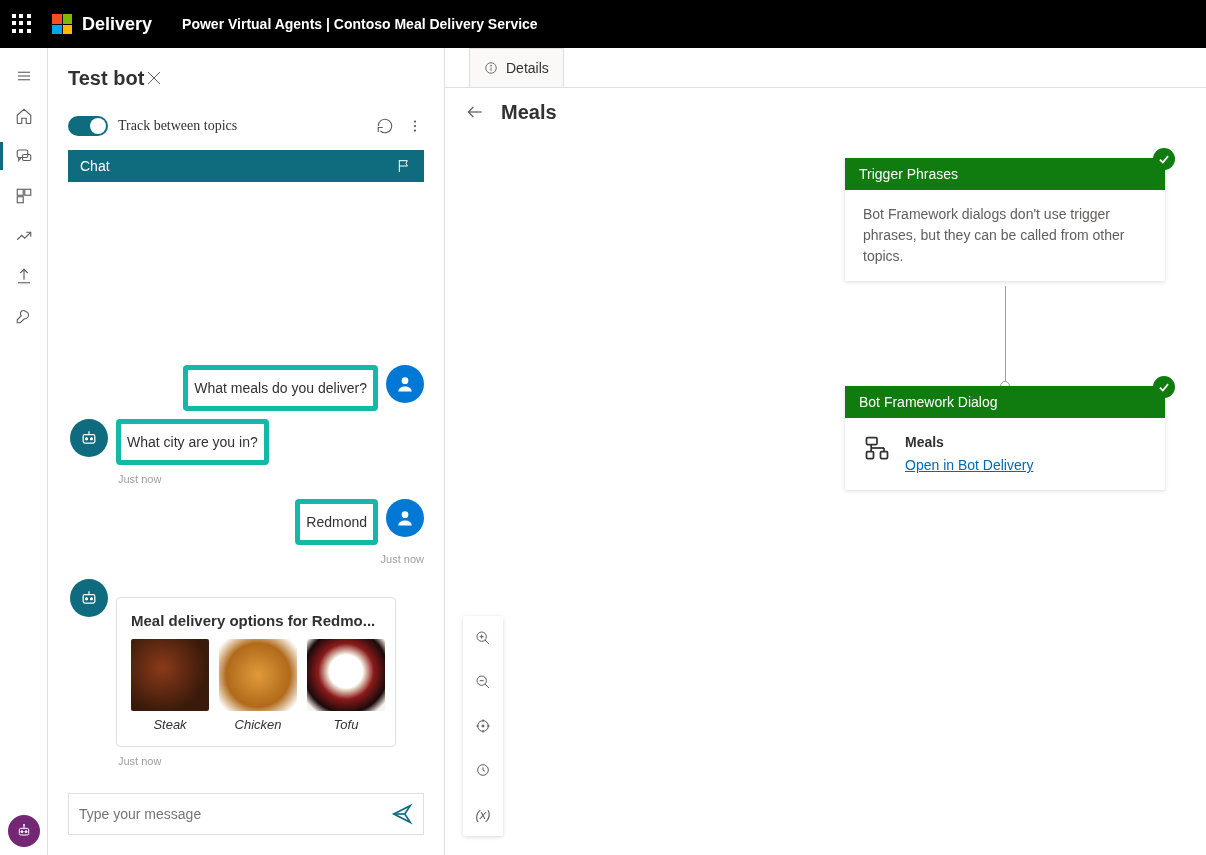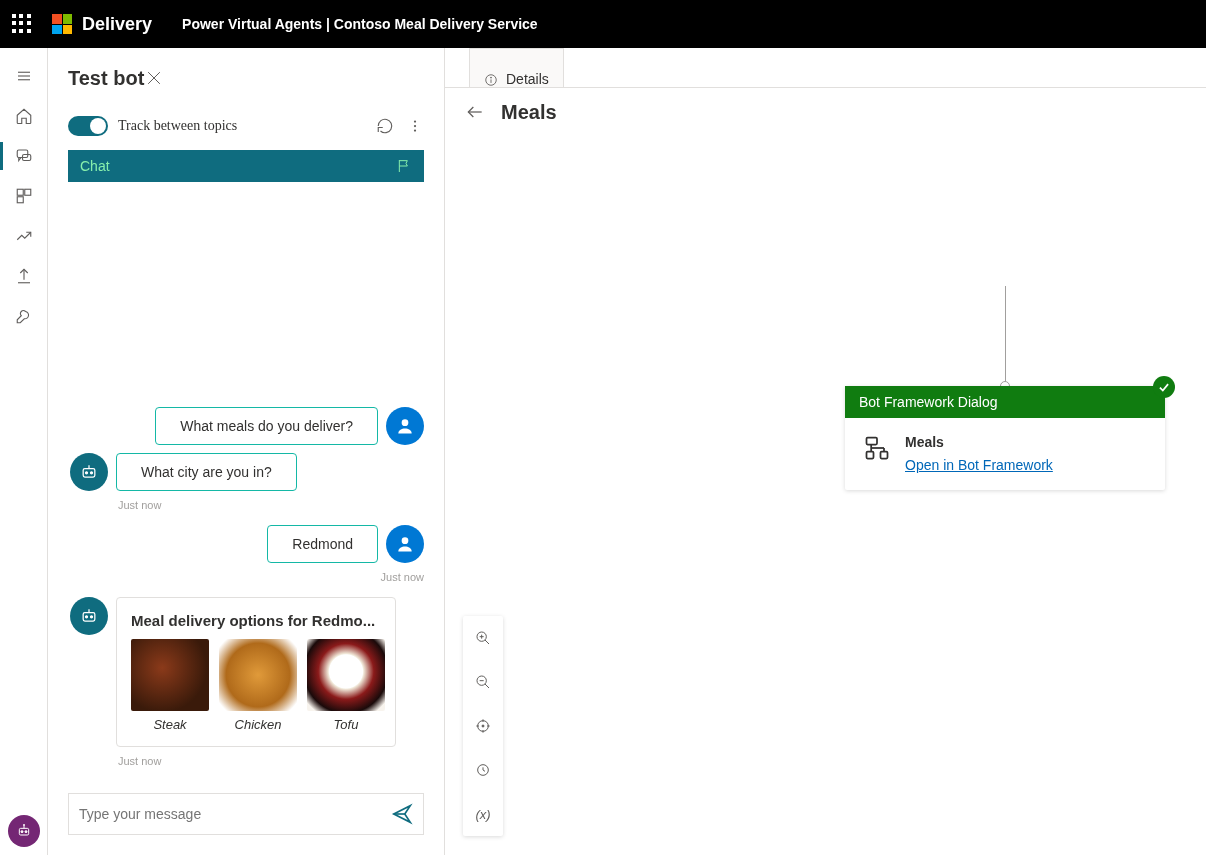--- a/index.html
+++ b/index.html
@@ -29,55 +29,55 @@
 .test-panel { position: absolute; left: 48px; top: 48px; bottom: 0; width: 397px; border-right: 1px solid #e1dfdd; display: flex; flex-direction: column; padding: 0 20px 20px 20px; }
 .test-header { display: flex; align-items: center; height: 60px; }
 .test-title { font-size: 20px; font-weight: 600; }
 .close-x { width: 20px; height: 20px; cursor: pointer; color: #605e5c; }
 .test-sub { display: flex; align-items: center; height: 36px; margin-bottom: 6px; font-family: Liberation Serif, serif; }
 .toggle { width: 40px; height: 20px; border-radius: 10px; background: #0f6c7f; position: relative; cursor: pointer; margin-right: 10px; }
 .toggle::after { content: ""; position: absolute; right: 2px; top: 2px; width: 16px; height: 16px; border-radius: 50%; background: #fff; }
 .test-sub-label { flex: 1; font-size: 14px; }
 .refresh-icon, .more-icon { width: 18px; height: 18px; color: #605e5c; cursor: pointer; margin-left: 12px; }
 
-.chat-tab { background: #0f6c7f; color: #86efac; height: 32px; display: flex; align-items: center; justify-content: space-between; padding: 0 12px; font-size: 14px; margin-bottom: 16px; }
+.chat-tab { background: #0f6c7f; color: #ffffff; height: 32px; display: flex; align-items: center; justify-content: space-between; padding: 0 12px; font-size: 14px; margin-bottom: 16px; }
 .flag-icon { width: 16px; height: 16px; }
 
 .chat-body { flex: 1; overflow-y: auto; display: flex; flex-direction: column; padding: 8px 0; }
 .chat-spacer { flex: 1; }
 .msg-row { display: flex; margin: 4px 0; align-items: flex-start; }
 .msg-row.user { justify-content: flex-end; }
 .avatar { width: 38px; height: 38px; border-radius: 50%; flex-shrink: 0; display: flex; align-items: center; justify-content: center; }
 .avatar.user { background: #0078d4; margin-left: 8px; }
 .avatar.bot { background: #0f6c7f; margin-right: 8px; margin-left: 2px; }
 .avatar svg { width: 20px; height: 20px; color: #fff; }
-.bubble { border: 1px solid #14b8a6; border-radius: 4px; padding: 10px 24px; max-width: 250px; font-size: 14px; background: #fff; text-align: right; }
+.bubble { border: 5px solid #14b8a6; border-radius: 4px; padding: 10px 6px; max-width: 250px; font-size: 14px; background: #fff; text-align: right; }
 .timestamp { font-size: 11px; color: #a19f9d; margin: 4px 0 10px 0; }
 .timestamp.right { text-align: right; }
 .timestamp.left { margin-left: 50px; text-align: left; }
 
-.card { border: 1px solid #e1dfdd; border-radius: 4px; padding: 14px; width: 280px; }
+.card { border: 1px solid #e1dfdd; border-radius: 4px; padding: 14px; width: 280px; margin-top: 18px; }
 .card-title { font-weight: 600; font-size: 15px; margin-bottom: 10px; white-space: nowrap; overflow: hidden; text-overflow: ellipsis; }
 .card-row { display: flex; gap: 10px; }
 .meal { flex: 1; text-align: center; font-style: italic; }
 .meal-img { width: 78px; height: 72px; border-radius: 2px; margin-bottom: 6px; }
 .meal-label { font-size: 13px; }
 
 .steak-img { background: radial-gradient(circle at 40% 40%, #8b3a1a, #3a1a0a 70%), linear-gradient(#4a6b2a, #2a3a1a); background-blend-mode: normal; }
 .chicken-img { background: radial-gradient(circle at 50% 50%, #e09a3a, #b06a1a 60%, #fff 90%); }
 .tofu-img { background: radial-gradient(circle at 50% 45%, #fff 30%, #f0e8d8 32%, #8b1a1a 50%, #1a0a0a 75%, #f8f4ee 90%); }
 
 .chat-input { height: 42px; border: 1px solid #e1dfdd; display: flex; align-items: center; padding: 0 10px; margin-top: 8px; }
 .chat-input input { flex: 1; border: none; outline: none; font-size: 14px; color: #605e5c; }
 .send-icon { width: 22px; height: 22px; color: #0f6c7f; cursor: pointer; }
 
 
 .main { position: absolute; left: 445px; right: 0; top: 48px; bottom: 0; background: #fff; }
 .tab-strip { height: 40px; border-bottom: 1px solid #e1dfdd; padding-left: 24px; display: flex; }
-.tab { border: 1px solid #e1dfdd; border-bottom: none; padding: 0 14px; display: flex; align-items: flex-end; gap: 8px; background: #faf9f8; cursor: pointer; font-size: 14px; }
+.tab { border: 1px solid #e1dfdd; border-bottom: none; padding: 0 14px; display: flex; align-items: center; gap: 8px; background: #faf9f8; cursor: pointer; font-size: 14px; }
 .tab svg { width: 14px; height: 14px; color: #605e5c; }
 
 .page-header { height: 48px; display: flex; align-items: center; padding: 0 20px; gap: 16px; }
 .back-arrow { width: 20px; height: 20px; color: #605e5c; cursor: pointer; }
 .page-title { font-size: 20px; font-weight: 600; }
 
 .canvas { position: relative; height: calc(100% - 88px); }
 .node { position: absolute; width: 320px; background: #fff; box-shadow: 0 1px 4px rgba(0,0,0,0.15); border-radius: 2px; }
 .node-header { background: #107c10; color: #fff; padding: 8px 14px; font-size: 14px; font-weight: 400; position: relative; }
 .node-body { padding: 14px 18px; font-size: 14px; color: #605e5c; line-height: 1.5; display: flex; gap: 14px; align-items: flex-start; }
@@ -299,20 +299,33 @@
   <div class="page-header">
     <svg class="back-arrow" viewBox="0 0 24 24" fill="none" stroke="currentColor" stroke-width="1.5">
         <line x1="20" y1="12" x2="4" y2="12"></line>
         <polyline points="10 6 4 12 10 18"></polyline>
       </svg>
     <div class="page-title">Meals</div>
   </div>
 
   <div class="canvas">
 
+    <div class="node" style="left:400px; top:22px;">
+      <div class="node-header">
+        <span>Trigger Phrases</span>
+        <div class="check-badge">
+          <svg viewBox="0 0 24 24" fill="none" stroke="currentColor" stroke-width="3">
+              <polyline points="5 13 10 18 19 7"></polyline>
+            </svg>
+        </div>
+      </div>
+      <div class="node-body">
+        <div class="node-body-text">Bot Framework dialogs don't use trigger phrases, but they can be called from other topics.</div>
+      </div>
+    </div>
 
     <div class="connector" style="left:560px; top:150px; height:100px;"></div>
     <div class="connector-dot" style="left:560px; top:245px;"></div>
 
     <div class="node" style="left:400px; top:250px;">
       <div class="node-header">
         <span>Bot Framework Dialog</span>
         <div class="check-badge">
           <svg viewBox="0 0 24 24" fill="none" stroke="currentColor" stroke-width="3">
               <polyline points="5 13 10 18 19 7"></polyline>
@@ -323,21 +336,21 @@
         <svg class="dialog-icon" viewBox="0 0 24 24" fill="none" stroke="currentColor" stroke-width="1.5">
             <rect x="3" y="3" width="9" height="6" rx="1"></rect>
             <rect x="3" y="15" width="6" height="6" rx="1"></rect>
             <rect x="15" y="15" width="6" height="6" rx="1"></rect>
             <line x1="7" y1="9" x2="7" y2="15"></line>
             <line x1="7" y1="12" x2="18" y2="12"></line>
             <line x1="18" y1="12" x2="18" y2="15"></line>
           </svg>
         <div class="node-body-text">
           <strong>Meals</strong>
-          <span class="node-link">Open in Bot Framework</span>
+          <span class="node-link">Open in Bot Delivery</span>
         </div>
       </div>
     </div>
 
     <div class="zoom-toolbar">
       <div class="zbtn">
         <svg viewBox="0 0 24 24" fill="none" stroke="currentColor" stroke-width="1.5">
             <circle cx="10" cy="10" r="7"></circle>
             <line x1="15" y1="15" x2="21" y2="21"></line>
             <line x1="7" y1="10" x2="13" y2="10"></line>

